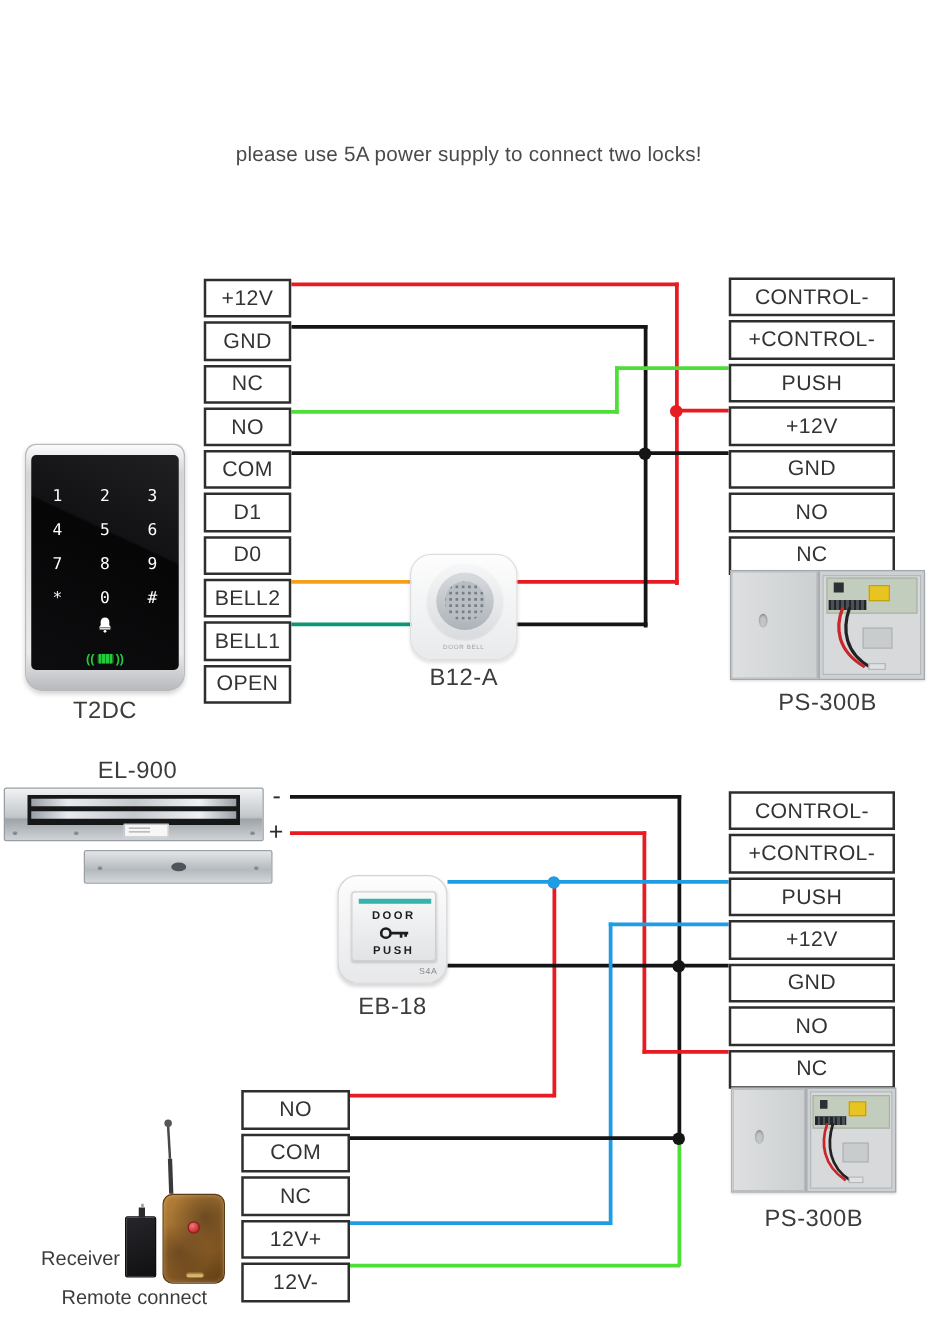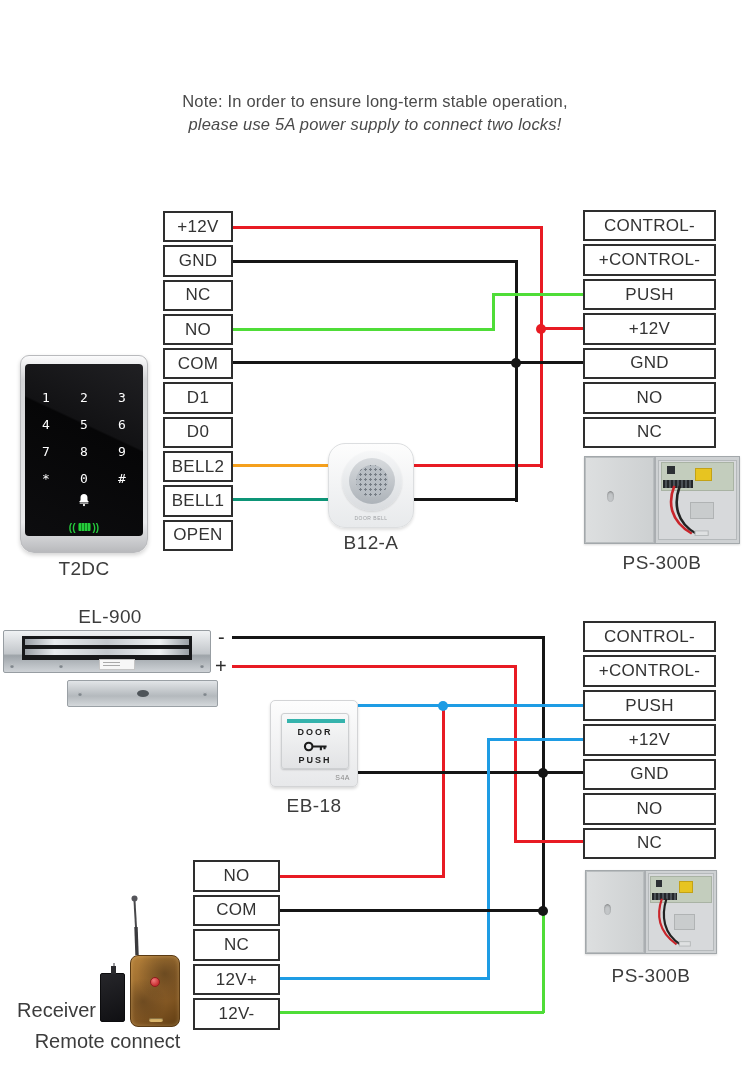--- a/index.html
+++ b/index.html
@@ -5,36 +5,36 @@
   * { margin:0; padding:0; box-sizing:border-box; }
   html,body { background:#fff; }
   body { font-family:"Liberation Sans", sans-serif; }
   #stage { position:relative; width:750px; height:1073px; background:#fff; overflow:hidden; margin:0 auto; }
 
   
   .title { position:absolute; left:0; top:42px; width:750px; text-align:center;
            font-size:36px; font-weight:600; letter-spacing:1px; color:#3e3e3e; }
   .note { position:absolute; left:0; width:750px; text-align:center;
           font-size:16.5px; color:#4a4a4a; letter-spacing:.2px; }
-  .note1 { top:92px; } .note2 { top:115px;font-style:italic; }
+  .note1 { top:92px; } .note2 { top:115px; }
 
   
   .wire { position:absolute; }
   .wh { height:3px; } .wv { width:3px; }
   .dot { position:absolute; width:10px; height:10px; border-radius:50%; }
 
   
-  .tblock { position:absolute; display:flex; flex-direction:column; gap:3px; }
+  .tblock { position:absolute; display:flex; flex-direction:column; gap:3px;margin-top:12px; }
   .tcell { flex:1; background:#fff; border:2px solid #2e2e2e; display:flex;
            align-items:center; justify-content:center; font-size:17px;
            color:#333; letter-spacing:.3px; }
 
   
   .dev-label { position:absolute; text-align:center; font-size:19px; color:#3c3c3c; letter-spacing:.4px; }
-  .small-label { position:absolute; font-size:20px; color:#3c3c3c; }
+  .small-label { position:absolute; font-size:16px; color:#3c3c3c; }
   .polarity { position:absolute; font-size:20px; color:#2c2c2c; }
 
   
   .keypad { position:absolute; left:20px; top:355px; width:128px; height:198px;
             background:linear-gradient(180deg,#fbfbfc,#d3d4d6 12%,#e9eaec 85%,#b8b9bc);
             border:1px solid #b9babd; border-radius:9px 9px 14px 14px;
             box-shadow:0 2px 4px rgba(0,0,0,.18); }
   .kp-glass { position:absolute; left:4px; top:8px; width:118px; height:172px; border-radius:4px;
               background:linear-gradient(205deg,#202023 0%,#121214 38%,#060607 39%,#0d0d0f 100%); }
   .kp-keys { position:absolute; left:2px; top:20px; width:114px; height:108px;
@@ -91,21 +91,21 @@
                   border:1px solid #c6c6c6; }
   .lock-sticker i { position:absolute; left:3px; right:14px; height:1px; background:#a9a9a9; }
   .screw { position:absolute; width:4px; height:4px; border-radius:50%; background:#7e858b;
            box-shadow:inset 0 1px 1px rgba(255,255,255,.6); }
   .armature { position:absolute; left:67px; top:680px; width:151px; height:27px; border-radius:2px;
               background:linear-gradient(180deg,#e2e5e8,#b4b9bd 60%,#d4d8db); border:1px solid #9aa0a5; }
   .arm-hole { position:absolute; left:50%; top:50%; width:12px; height:7px; margin:-3.5px 0 0 -6px;
               border-radius:50%; background:#4e5459; }
 
   
-  .exitbtn { position:absolute; left:270px; top:700px; width:88px; height:87px; border-radius:5px;
+  .exitbtn { position:absolute; left:270px; top:700px; width:88px; height:87px; border-radius:16px;
              background:linear-gradient(180deg,#fdfdfd,#e7e8ea); border:1px solid #d3d4d6;
              box-shadow:0 2px 3px rgba(0,0,0,.15); }
   .eb-inner { position:absolute; left:10px; top:12px; width:68px; height:56px; border-radius:3px;
               background:linear-gradient(180deg,#f8f9f9,#e2e3e5); border:1px solid #cdcfd1;
               box-shadow:0 1px 2px rgba(0,0,0,.18); }
   .eb-stripe { position:absolute; left:5px; top:5px; width:58px; height:4px; }
   .eb-door { position:absolute; left:0; top:13px; width:100%; text-align:center;
              font-size:9px; font-weight:bold; letter-spacing:2px; color:#1e1e1e; }
   .eb-key { position:absolute; left:21px; top:26px; width:26px; height:13px; }
   .eb-exit { position:absolute; left:0; top:41px; width:100%; text-align:center;
@@ -127,21 +127,20 @@
             background:radial-gradient(circle at 35% 30%, #ef7a7a, #c92f32 70%); border:1px solid #8f1c1e; }
   .rm-slot { position:absolute; left:18px; bottom:4px; width:14px; height:4px; border-radius:2px;
              background:#d9b56b; box-shadow:inset 0 1px 1px rgba(0,0,0,.4); }
   .antenna { position:absolute; left:126px; top:893px; width:22px; height:64px; }
 </style>
 </head>
 <body>
 
 <div id="stage">
 
-  <div class="note note1">Note: In order to ensure long-term stable operation,</div>
   <div class="note note2">please use 5A power supply to connect two locks!</div>
 
   <div class="wire wh" style="left: 233px; top: 226px; width: 310px; background-color: rgb(232, 27, 35);"></div>
   <div class="wire wv" style="left: 540px; top: 226px; height: 242px; background-color: rgb(232, 27, 35);"></div>
   <div class="wire wh" style="left: 540px; top: 327px; width: 43px; background-color: rgb(232, 27, 35);"></div>
   <div class="wire wh" style="left: 413px; top: 464px; width: 130px; background-color: rgb(232, 27, 35);"></div>
   <div class="wire wh" style="left: 233px; top: 260px; width: 285px; background-color: rgb(21, 21, 21);"></div>
   <div class="wire wv" style="left: 515px; top: 260px; height: 242px; background-color: rgb(21, 21, 21);"></div>
   <div class="wire wh" style="left: 413px; top: 498px; width: 105px; background-color: rgb(21, 21, 21);"></div>
   <div class="wire wh" style="left: 233px; top: 361px; width: 350px; background-color: rgb(21, 21, 21);"></div>

